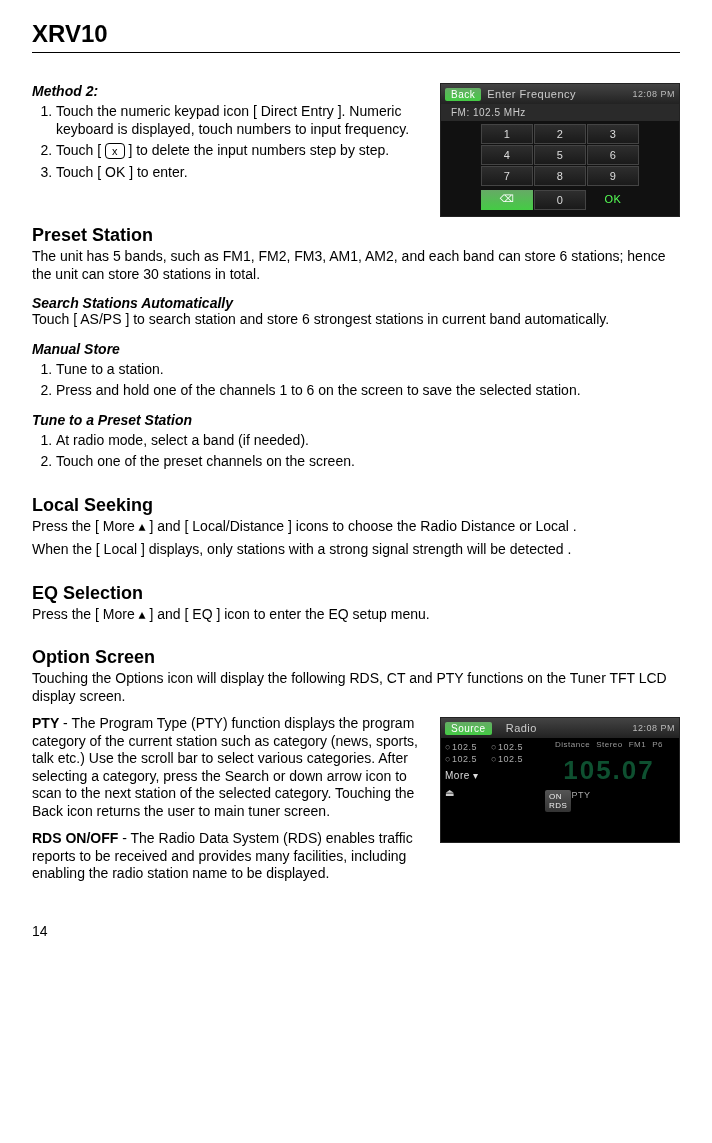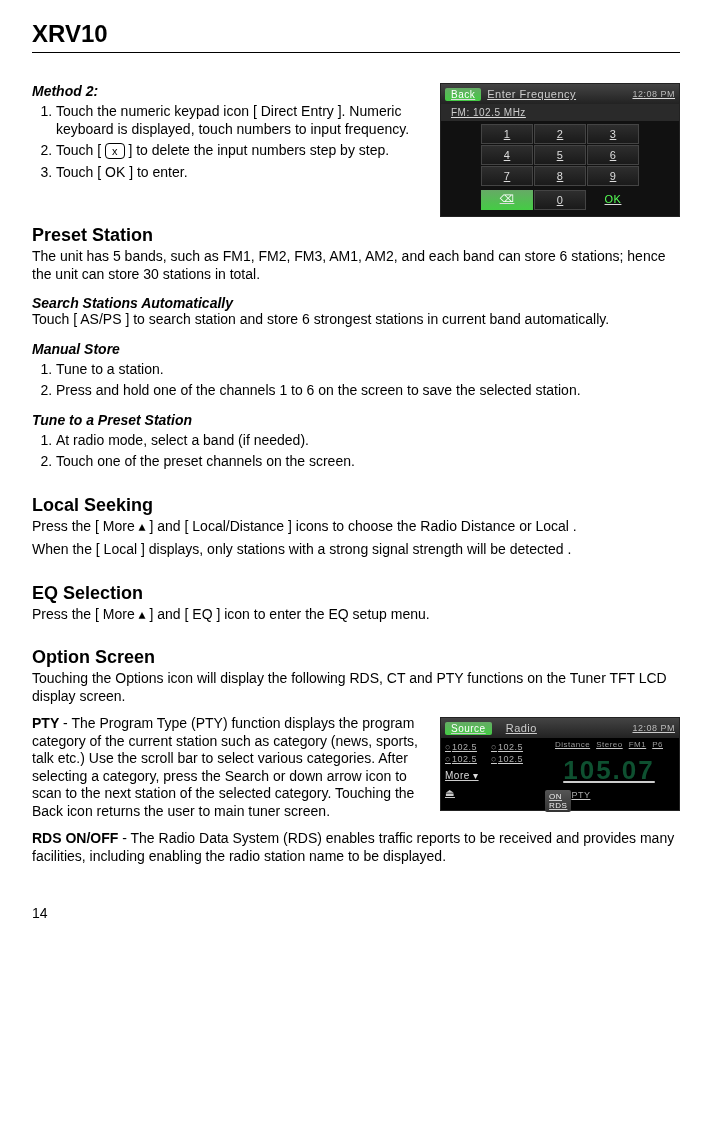--- a/index.html
+++ b/index.html
@@ -46,21 +46,20 @@
   ol {
     margin: 0 0 4px 0;
     padding-left: 20px;
   }
   ol li { margin: 4px; }
   .section { margin-top: 24px; clear: both; }
   .float-right {
     float: right;
     margin-left: 4px;
     margin-bottom: 8px;
-    text-decoration: underline;
   }
   .keybox {
     display: inline-block;
     border: 1.3px solid #000;
     border-radius: 4px;
     padding: 0 6px;
     font-size: 11px;
     vertical-align: middle;
     line-height: 1.3;
   }
@@ -165,21 +164,21 @@
     background: linear-gradient(#6a6,#4c4);
     color: #fff;
     padding: 1px 6px;
     border-radius: 2px;
     font-size: 10px;
   }
   .rs-title { flex: 1; color: #ccc; font-size: 11px; }
   .rs-clock { font-size: 9px; color: #bbb; }
   .rs-body {
     display: flex;
-    height: 72px;
+    height: 104px;
   }
   .rs-left {
     width: 90px;
     display: grid;
     grid-template-columns: 1fr 1fr;
     gap: 2px;
     padding: 4px;
     align-content: start;
   }
   .rs-preset {

